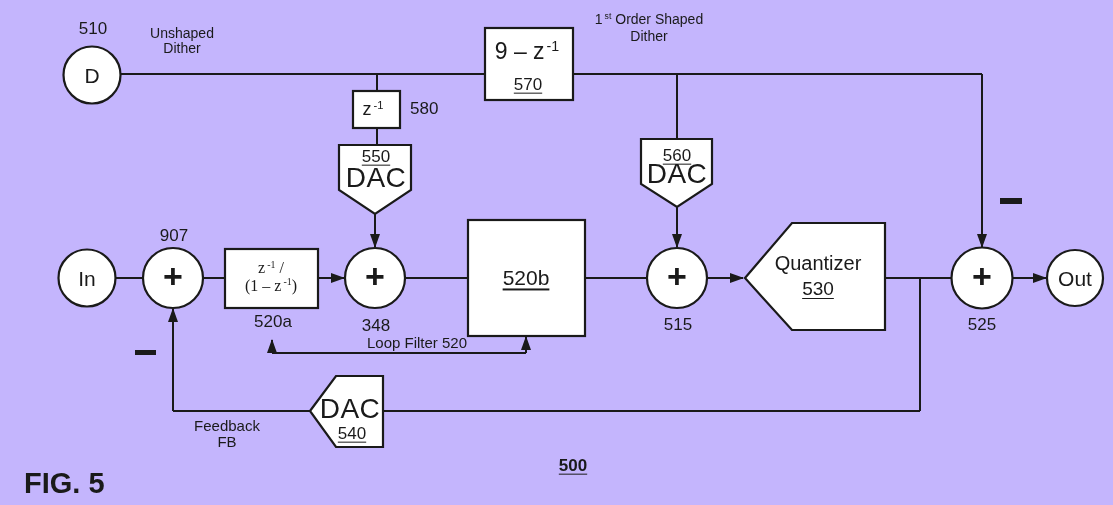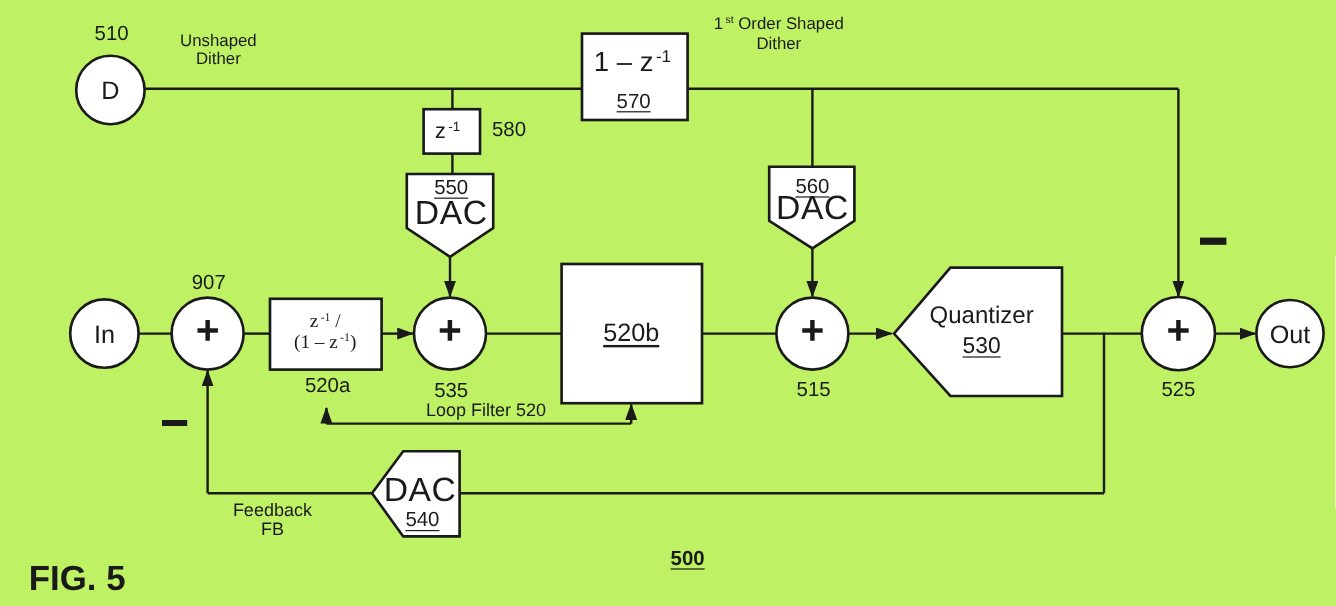--- a/index.html
+++ b/index.html
@@ -1,20 +1,20 @@
 <!DOCTYPE html>
 <html><head>
 <meta charset="utf-8">
 <style>
   html, body { margin: 0; padding: 0; background: #ffffff; }
   #fig {
     position: relative;
     width: 1113px;
     height: 505px;
-    background: #bef264;
+    background: #c4b5fd;
     font-family: "Liberation Sans", sans-serif;
     color: #1a1a1a;
     overflow: hidden;
   }
   #wires { position: absolute; left: 0; top: 0; }
   .t {
     position: absolute;
     transform: translate(-50%, -50%);
     white-space: nowrap;
     text-align: center;
@@ -109,21 +109,21 @@
   <div class="t ann" style="left:182px; top:41px;">
     <div>Unshaped</div>
     <div>Dither</div>
   </div>
 
   <div class="t ann" style="left:649px; top:28px;">
     <div><span>1</span><span class="sup">st</span><span> Order Shaped</span></div>
     <div>Dither</div>
   </div>
 
-  <div class="t formula-lg" style="left:527px; top:52px;"><span>1 – z</span><span class="sup">-1</span></div>
+  <div class="t formula-lg" style="left:527px; top:52px;"><span>9 – z</span><span class="sup">-1</span></div>
   <div class="t ref uline" style="left:528px; top:85px;">570</div>
 
   <div class="t formula-md" style="left:373px; top:110px;"><span>z</span><span class="sup">-1</span></div>
   <div class="t ref tl" style="left:410px; top:109px;">580</div>
 
   <div class="t ref uline" style="left:376px; top:157px;">550</div>
   <div class="t daclbl" style="left:376px; top:178px;">DAC</div>
 
   <div class="t ref uline" style="left:677px; top:156px;">560</div>
   <div class="t daclbl" style="left:677px; top:174px;">DAC</div>
@@ -135,37 +135,37 @@
   <div class="t plus" style="left:677px; top:278px;">+</div>
   <div class="t plus" style="left:982px; top:278px;">+</div>
   <div class="t nodelbl" style="left:1075px; top:279px;">Out</div>
 
   <div class="t formula-sm" style="left:271px; top:277px;font-family:Liberation Serif, serif;">
     <div><span>z</span><span class="sup">-1</span><span> /</span></div>
     <div><span>(1 – z</span><span class="sup">-1</span><span>)</span></div>
   </div>
   <div class="t ref" style="left:273px; top:322px;">520a</div>
 
-  <div class="t ref" style="left:376px; top:326px;">535</div>
+  <div class="t ref" style="left:376px; top:326px;">348</div>
 
   <div class="t nodelbl uline" style="left:526px; top:278px;">520b</div>
 
   <div class="t ref" style="left:678px; top:325px;">515</div>
 
   <div class="t" style="left:818px; top:276px; font-size:20px; line-height:26px;">
     <div>Quantizer</div>
     <div class="uline" style="font-size:19px;">530</div>
   </div>
 
   <div class="t ref" style="left:982px; top:325px;">525</div>
 
   <div class="minus-bar" style="left:135px; top:350px; width:21px; height:5px;"></div>
   <div class="minus-bar" style="left:1000px; top:198px; width:22px; height:6px;"></div>
 
-  <div class="t ann2" style="left:405px; top:343px;">Loop Filter 520</div>
+  <div class="t ann2" style="left:417px; top:343px;">Loop Filter 520</div>
 
   <div class="t ann2" style="left:227px; top:434px;">
     <div>Feedback</div>
     <div>FB</div>
   </div>
 
   <div class="t daclbl" style="left:350px; top:409px;">DAC</div>
   <div class="t ref uline" style="left:352px; top:434px;">540</div>
 
   <div class="t ref uline bold" style="left:573px; top:466px;">500</div>

